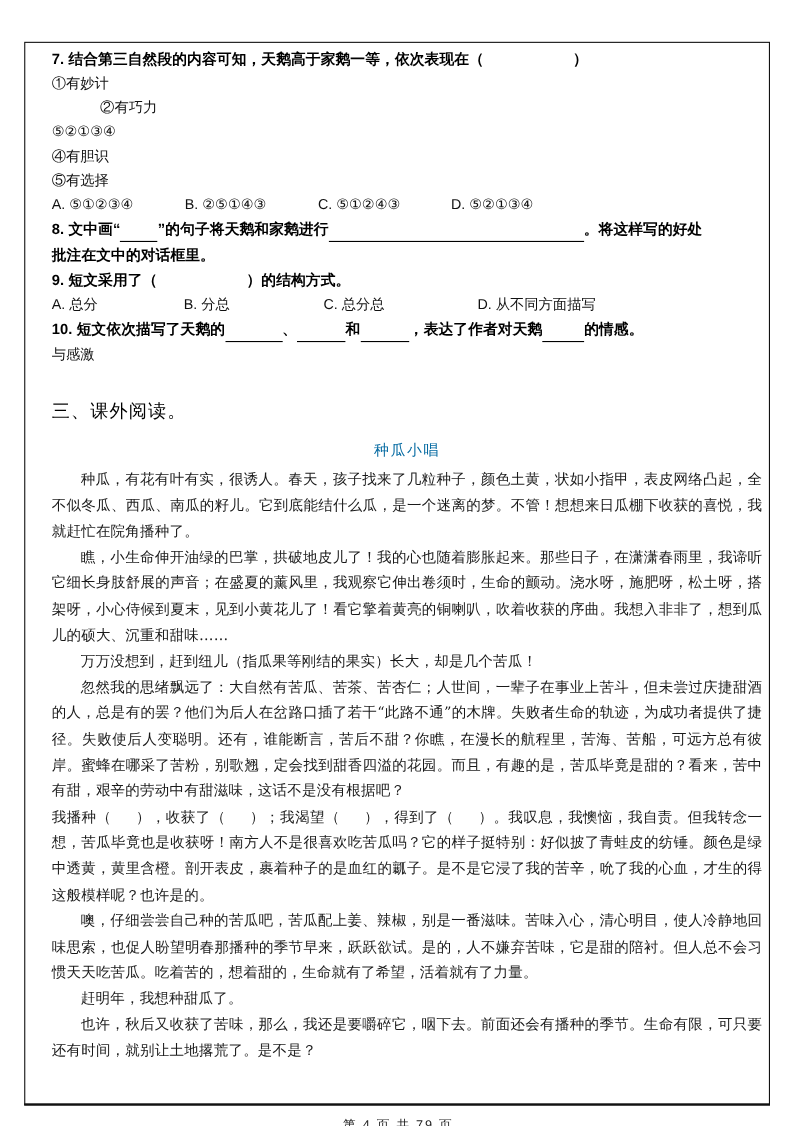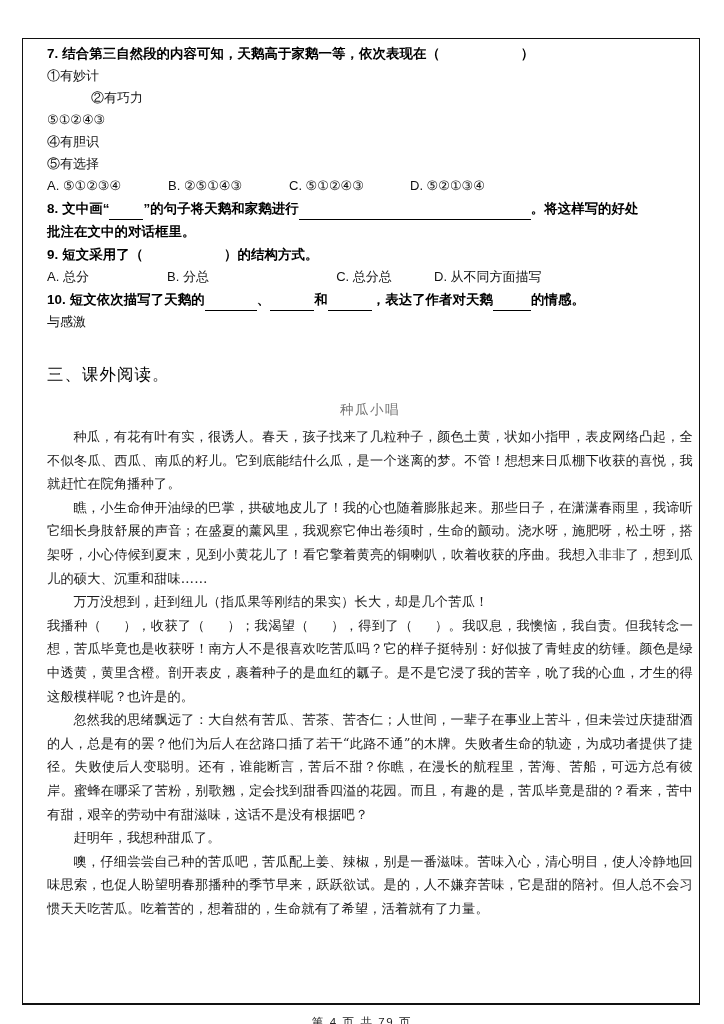--- a/index.html
+++ b/index.html
@@ -93,21 +93,21 @@
     margin-top: 28px;
   }
 
   
   .essay-title {
     font-family: "DejaVu Serif", "Liberation Serif", serif;
     font-size: 13.5px;
     text-align: center;
     margin-top: 14px;
     margin-bottom: 6px;
-    color: #737373;
+    color: #0369a1;
     letter-spacing: 1.5px;
   }
   .essay-p {
     font-family: "DejaVu Serif", "Liberation Serif", serif;
     font-size: 13.2px;
     line-height: 23.6px;
     text-align: justify;
     text-justify: inter-ideograph;
     color: #1a1a1a;
     letter-spacing: 0.2px;
@@ -158,66 +158,67 @@
 
   <div id="page-border"></div>
 
   <div id="content">
 
     <div class="q-line">7. 结合第三自然段的内容可知，天鹅高于家鹅一等，依次表现在（　　　　　　）</div>
 
     <div class="opt-row">
       <span class="op" style="width:134px;">①有妙计</span>
       <span class="op" style="width:132px;margin-left:44px;">②有巧力</span>
-      <span class="op" style="width:132px;">⑤①②④③</span>
+      <span class="op" style="width:132px;">⑤②①③④</span>
       <span class="op" style="width:133px;">④有胆识</span>
       <span class="op">⑤有选择</span>
     </div>
 
     <div class="choice-row">
       <span class="ch" style="width:121px;">A. ⑤①②③④</span>
       <span class="ch" style="width:121px;">B. ②⑤①④③</span>
       <span class="ch" style="width:121px;">C. ⑤①②④③</span>
       <span class="ch">D. ⑤②①③④</span>
     </div>
 
     <div class="q-line wrap">
       <span>8. 文中画“</span><span class="fill w-quote"></span><span>”的句子将天鹅和家鹅进行</span><span class="fill w-long"></span><span>。将这样写的好处</span>
     </div>
     <div class="q-line">批注在文中的对话框里。</div>
 
     <div class="q-line">9. 短文采用了（　　　　　　）的结构方式。</div>
     <div class="choice-row">
       <span class="ch" style="width:120px;">A. 总分</span>
       <span class="ch" style="width:127px;">B. 分总</span>
-      <span class="ch" style="width:140px;text-align:center;">C. 总分总</span>
+      <span class="ch" style="width:140px;">C. 总分总</span>
       <span class="ch">D. 从不同方面描写</span>
     </div>
 
     <div class="q-line wrap">
       <span>10. 短文依次描写了天鹅的</span><span class="fill w-mid"></span><span>、</span><span class="fill w-short"></span><span>和</span><span class="fill w-short"></span><span>，表达了作者对天鹅</span><span class="fill w-tiny"></span><span>的情感。</span>
     </div>
 
     <div class="opt-row">
       <span class="op">与感激</span>
     </div>
 
     <div class="section-head">三、课外阅读。</div>
 
     <div class="essay-title">种瓜小唱</div>
 
     <p class="essay-p indent">种瓜，有花有叶有实，很诱人。春天，孩子找来了几粒种子，颜色土黄，状如小指甲，表皮网络凸起，全不似冬瓜、西瓜、南瓜的籽儿。它到底能结什么瓜，是一个迷离的梦。不管！想想来日瓜棚下收获的喜悦，我就赶忙在院角播种了。</p>
     <p class="essay-p indent">瞧，小生命伸开油绿的巴掌，拱破地皮儿了！我的心也随着膨胀起来。那些日子，在潇潇春雨里，我谛听它细长身肢舒展的声音；在盛夏的薰风里，我观察它伸出卷须时，生命的颤动。浇水呀，施肥呀，松土呀，搭架呀，小心侍候到夏末，见到小黄花儿了！看它擎着黄亮的铜喇叭，吹着收获的序曲。我想入非非了，想到瓜儿的硕大、沉重和甜味……</p>
     <p class="essay-p indent">万万没想到，赶到纽儿（指瓜果等刚结的果实）长大，却是几个苦瓜！</p>
 
+    <p class="essay-p indent">忽然我的思绪飘远了：大自然有苦瓜、苦茶、苦杏仁；人世间，一辈子在事业上苦斗，但未尝过庆捷甜酒的人，总是有的罢？他们为后人在岔路口插了若干“此路不通”的木牌。失败者生命的轨迹，为成功者提供了捷径。失败使后人变聪明。还有，谁能断言，苦后不甜？你瞧，在漫长的航程里，苦海、苦船，可远方总有彼岸。蜜蜂在哪采了苦粉，别歌翘，定会找到甜香四溢的花园。而且，有趣的是，苦瓜毕竟是甜的？看来，苦中有甜，艰辛的劳动中有甜滋味，这话不是没有根据吧？</p>
+
     <p class="essay-p"><span>我播种（</span><span class="paren-blank"></span><span>），收获了（</span><span class="paren-blank"></span><span>）；我渴望（</span><span class="paren-blank"></span><span>），得到了（</span><span class="paren-blank"></span><span>）。我叹息，我懊恼，我自责。但我转念一想，苦瓜毕竟也是收获呀！南方人不是很喜欢吃苦瓜吗？它的样子挺特别：好似披了青蛙皮的纺锤。颜色是绿中透黄，黄里含橙。剖开表皮，裹着种子的是血红的瓤子。是不是它浸了我的苦辛，吮了我的心血，才生的得这般模样呢？也许是的。</span></p>
-
-    <p class="essay-p indent">忽然我的思绪飘远了：大自然有苦瓜、苦茶、苦杏仁；人世间，一辈子在事业上苦斗，但未尝过庆捷甜酒的人，总是有的罢？他们为后人在岔路口插了若干“此路不通”的木牌。失败者生命的轨迹，为成功者提供了捷径。失败使后人变聪明。还有，谁能断言，苦后不甜？你瞧，在漫长的航程里，苦海、苦船，可远方总有彼岸。蜜蜂在哪采了苦粉，别歌翘，定会找到甜香四溢的花园。而且，有趣的是，苦瓜毕竟是甜的？看来，苦中有甜，艰辛的劳动中有甜滋味，这话不是没有根据吧？</p>
+    <p class="essay-p indent">噢，仔细尝尝自己种的苦瓜吧，苦瓜配上姜、辣椒，别是一番滋味。苦味入心，清心明目，使人冷静地回味思索，也促人盼望明春那播种的季节早来，跃跃欲试。是的，人不嫌弃苦味，它是甜的陪衬。但人总不会习惯天天吃苦瓜。吃着苦的，想着甜的，生命就有了希望，活着就有了力量。</p>
     <p class="essay-p indent">赶明年，我想种甜瓜了。</p>
-    <p class="essay-p indent">噢，仔细尝尝自己种的苦瓜吧，苦瓜配上姜、辣椒，别是一番滋味。苦味入心，清心明目，使人冷静地回味思索，也促人盼望明春那播种的季节早来，跃跃欲试。是的，人不嫌弃苦味，它是甜的陪衬。但人总不会习惯天天吃苦瓜。吃着苦的，想着甜的，生命就有了希望，活着就有了力量。</p>
+    <p class="essay-p indent">也许，秋后又收获了苦味，那么，我还是要嚼碎它，咽下去。前面还会有播种的季节。生命有限，可只要还有时间，就别让土地撂荒了。是不是？</p>
 
 
   </div>
 
   <div id="footer">第 4 页 共 79 页</div>
   <div id="footer-rule"></div>
 
 </div>
 
 </body></html>

